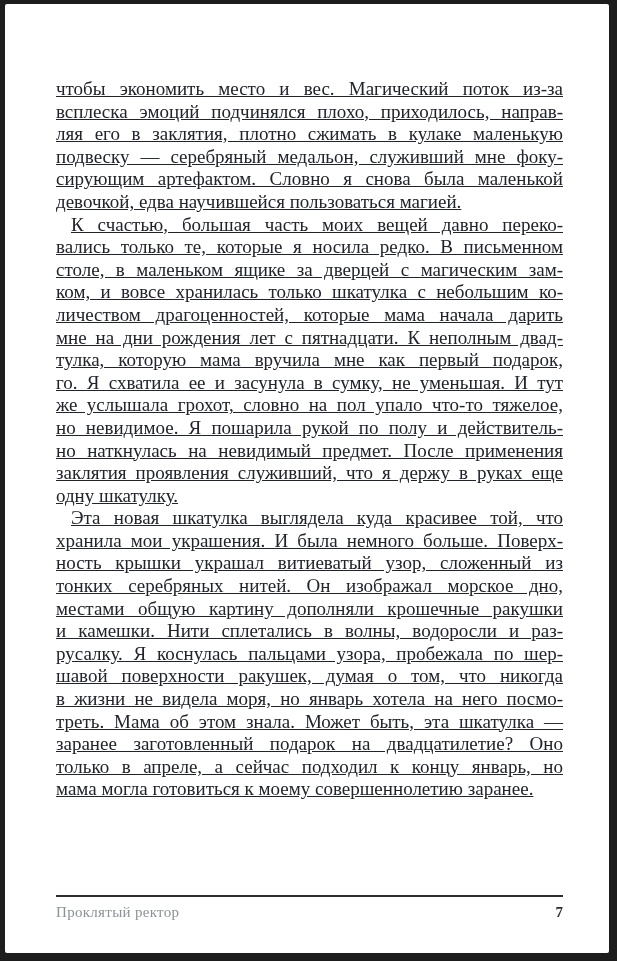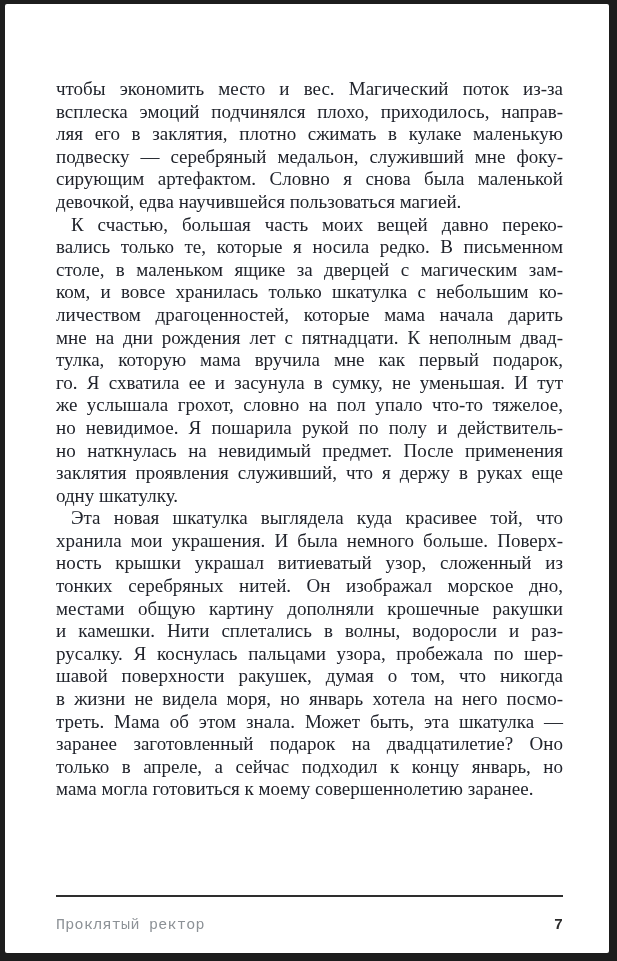--- a/index.html
+++ b/index.html
@@ -25,36 +25,37 @@
     top:74px; left:51px; width:507px;
     color:#21242c;
     font-size:19px;
     line-height:22.6px;
   }
   .line {
     text-align:justify;
     text-align-last:justify;
     height:22.6px;
     white-space:normal;
+    text-decoration:underline;
   }
   .line.para-end {
     text-align-last:left;
   }
   .line.para-start {
     text-indent:15px;
   }
   .footer {
     position:absolute;
     top:891px; left:51px; width:507px;
     border-top:2px solid #2e2e2e;
-    padding-top:20px;
+    padding-top:7px;
     display:flex;
     justify-content:space-between;
     align-items:baseline;
-    font-family:Liberation Mono, monospace;
+    font-family:Liberation Serif, serif;
     font-size:15px;
   }
   .running-title {
     color:#8c9196;
     letter-spacing:0.3px;
   }
   .page-number {
     color:#2b2b2b;
     font-weight:bold;
   }

